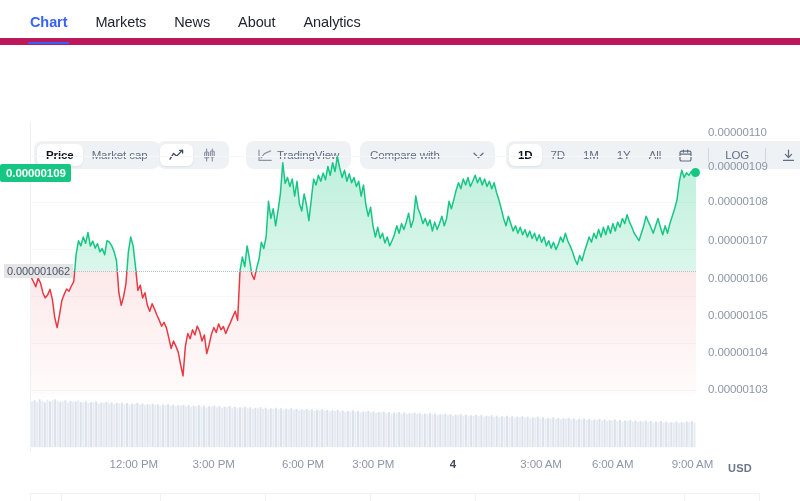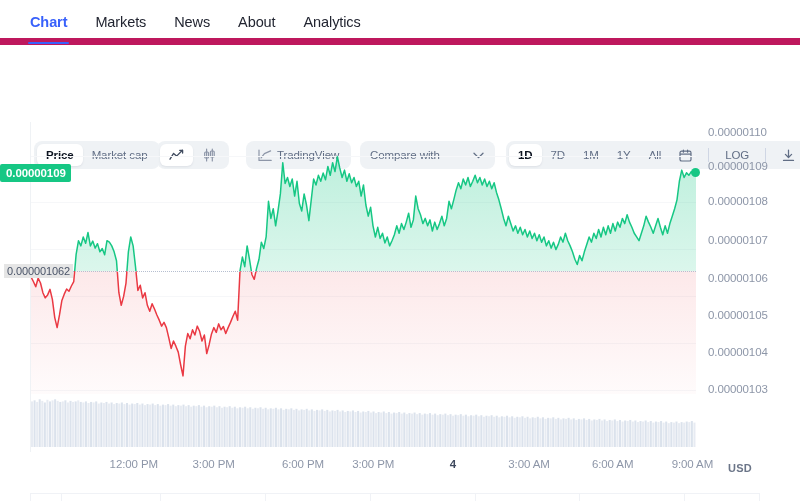--- a/index.html
+++ b/index.html
@@ -605,21 +605,21 @@
     </div>
   <div class="ybadge" id="ybadge" style="top: 163.714px;">0.00000109</div>
   <div class="usd-label">USD</div>
 
   <div class="xaxis" id="xaxis">
       <div class="xtick" style="left: 99.825px;">12:00 PM</div>
       <div class="xtick" style="left: 179.625px;">3:00 PM</div>
       <div class="xtick" style="left: 269px;">6:00 PM</div>
       <div class="xtick" style="left: 339.225px;">3:00 PM</div>
       <div class="xtick bold" style="left: 419.025px;">4</div>
-      <div class="xtick" style="left: 495px; text-align: right;">3:00 AM</div>
+      <div class="xtick" style="left: 507px; text-align: right;">3:00 AM</div>
       <div class="xtick" style="left: 578.625px;">6:00 AM</div>
       <div class="xtick" style="left: 658.425px;">9:00 AM</div>
     </div>
 
   <div class="bottom-table">
     <div class="bt-cell" style="width:30px;"></div>
     <div class="bt-cell" style="width:100px;"></div>
     <div class="bt-cell" style="width:105px;"></div>
     <div class="bt-cell" style="width:105px;"></div>
     <div class="bt-cell" style="width:105px;"></div>

